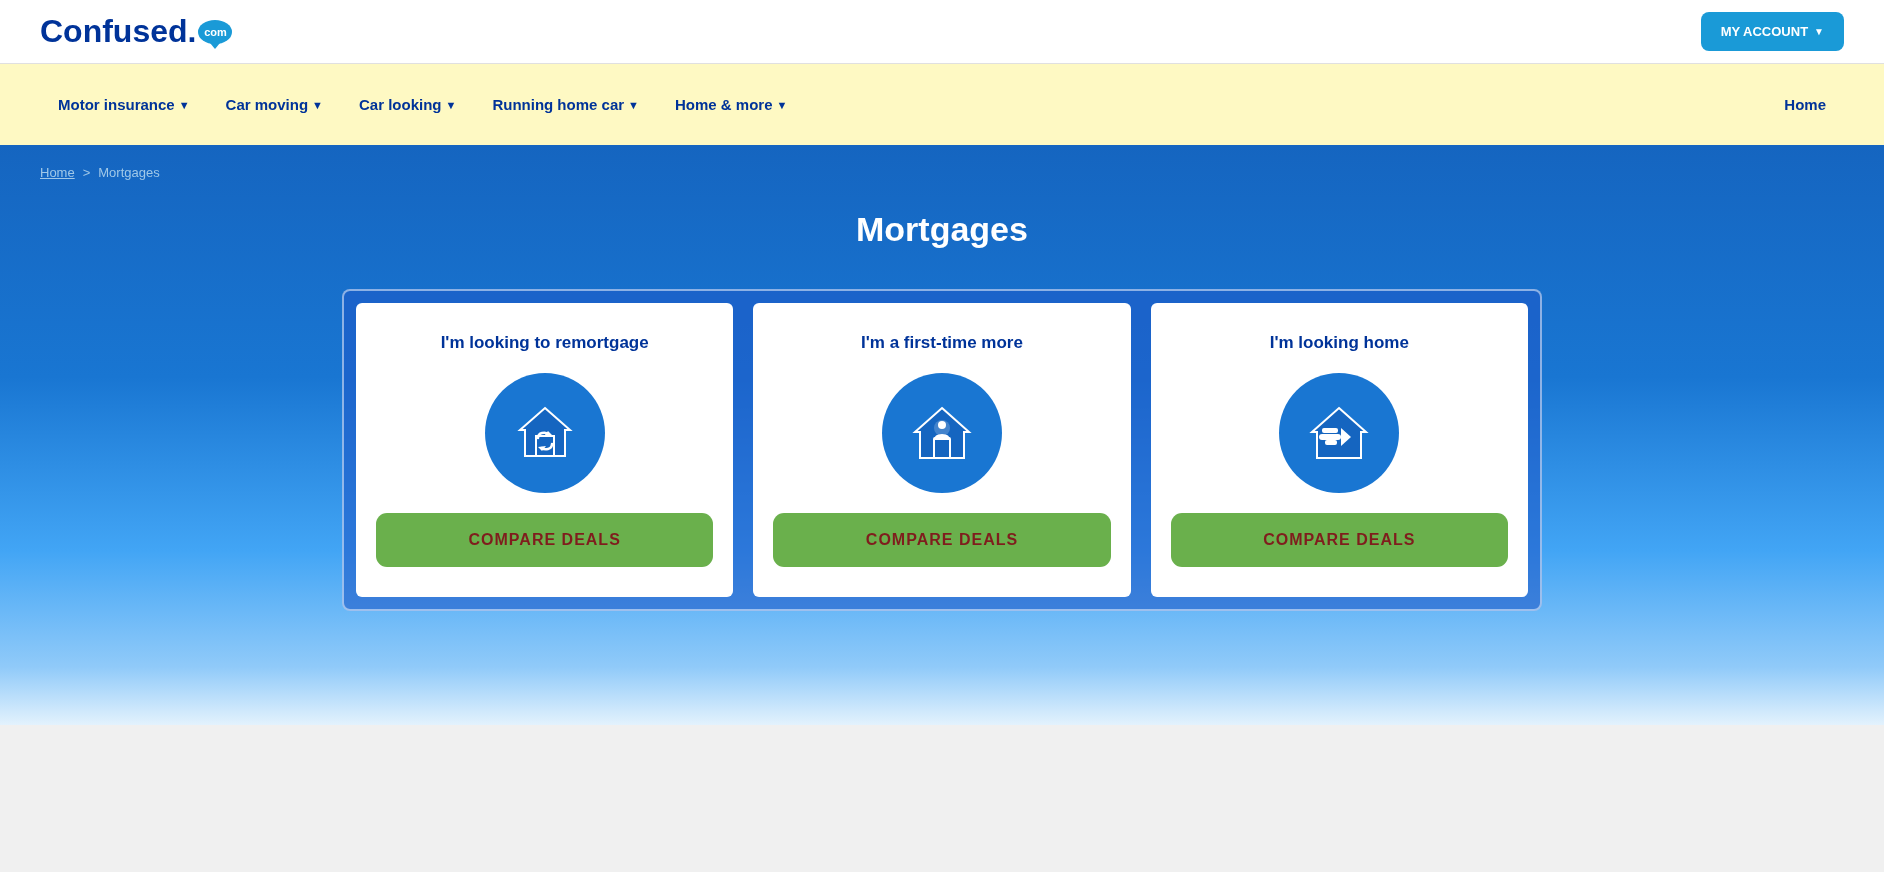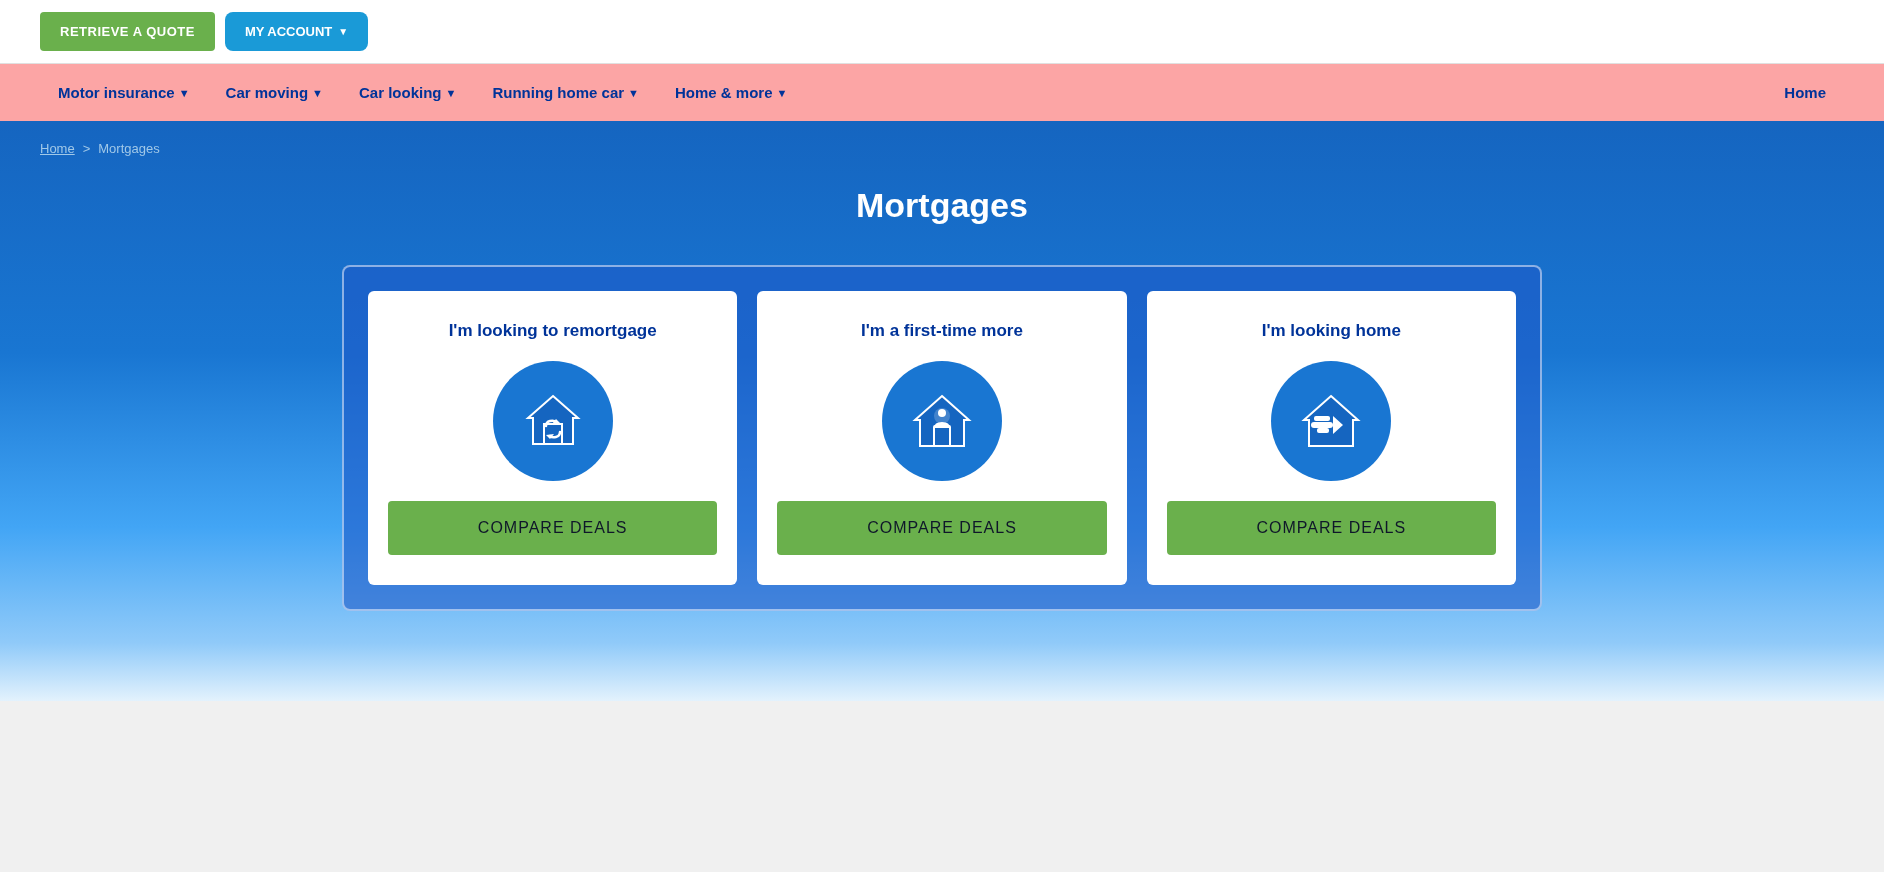--- a/index.html
+++ b/index.html
@@ -78,22 +78,22 @@
       display: flex;
       align-items: center;
       gap: 6px;
     }
     .btn-account .chevron {
       font-size: 10px;
     }
 
     
     .nav {
-      background: #fca5a5;
-      padding: 4px 40px;
+      background: #fef9c3;
+      padding: 16px 40px;
       display: flex;
       align-items: center;
       gap: 0;
     }
     .nav-item {
       display: flex;
       align-items: center;
       gap: 4px;
       padding: 16px 18px;
       font-size: 15px;
@@ -152,21 +152,21 @@
       font-size: 34px;
       font-weight: bold;
       margin-bottom: 40px;
     }
 
     
     .cards-wrapper {
       background: rgba(30, 90, 200, 0.6);
       border: 2px solid rgba(255,255,255,0.5);
       border-radius: 8px;
-      padding: 24px;
+      padding: 12px;
       max-width: 1200px;
       margin: 11px auto;
       display: flex;
       gap: 20px;
       justify-content: center;
     }
 
     
     .card {
       background: #fff;
@@ -198,38 +198,43 @@
       position: relative;
     }
     .card-icon-circle svg {
       width: 70px;
       height: 70px;
     }
 
     
     .btn-compare {
       background: #6ab04c;
-      color: #0f172a;
+      color: #7f1d1d;
       font-size: 16px;
-      font-weight: normal;
+      font-weight: bold;
       letter-spacing: 1px;
       border: none;
-      border-radius: 4px;
+      border-radius: 11px;
       padding: 18px 0;
       width: 100%;
       cursor: pointer;
       text-transform: uppercase;
     }
   </style>
 </head>
 <body>
 
 <header class="header">
+  <div class="logo">
+    <span class="logo-text">Confused.</span>
+    <div class="logo-bubble">
+      <span class="logo-bubble-text">com</span>
+    </div>
+  </div>
   <div class="header-buttons">
-    <button class="btn-retrieve">RETRIEVE A QUOTE</button>
     <button class="btn-account">
       <span>MY ACCOUNT</span>
       <span class="chevron">▼</span>
     </button>
   </div>
 </header>
 
 <nav class="nav">
   <div class="nav-item">
     <span>Motor insurance</span>

